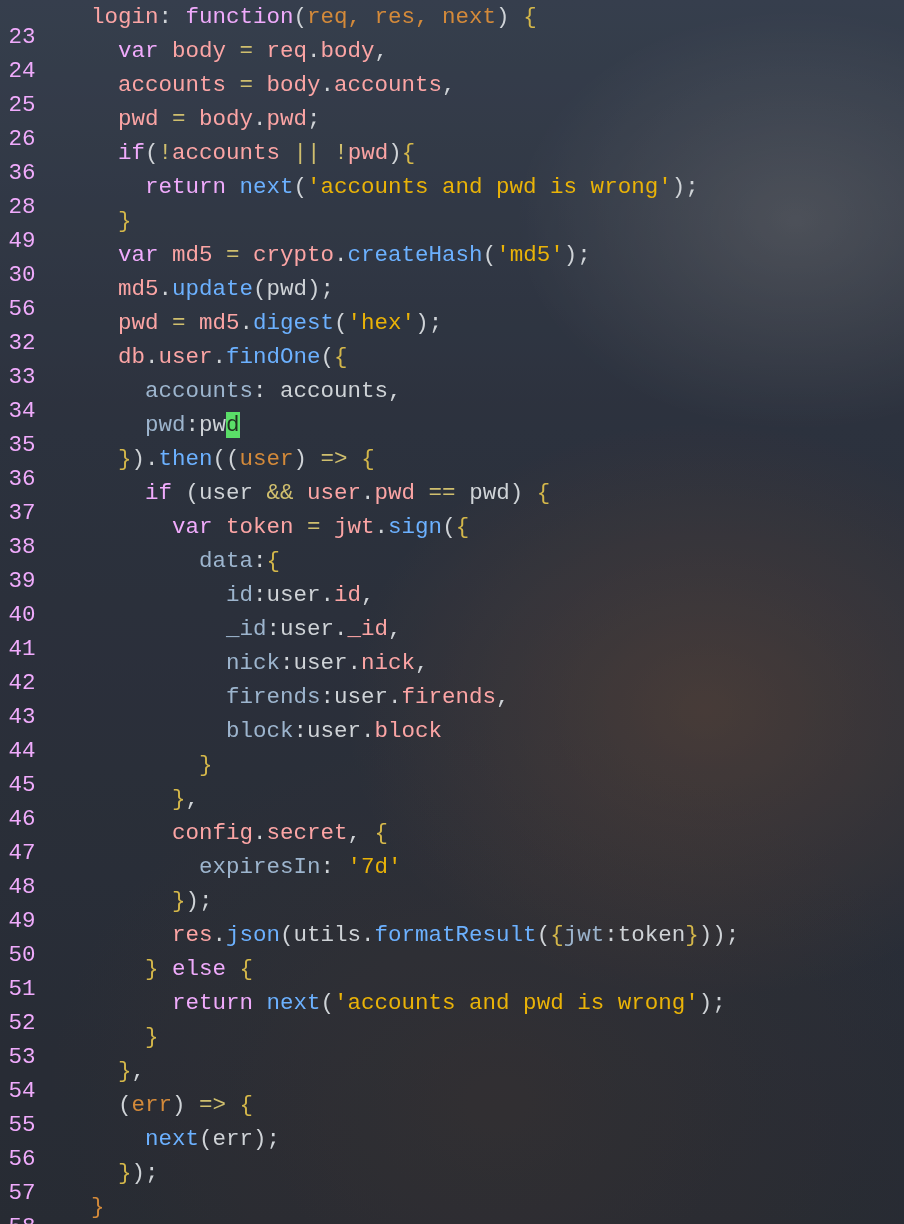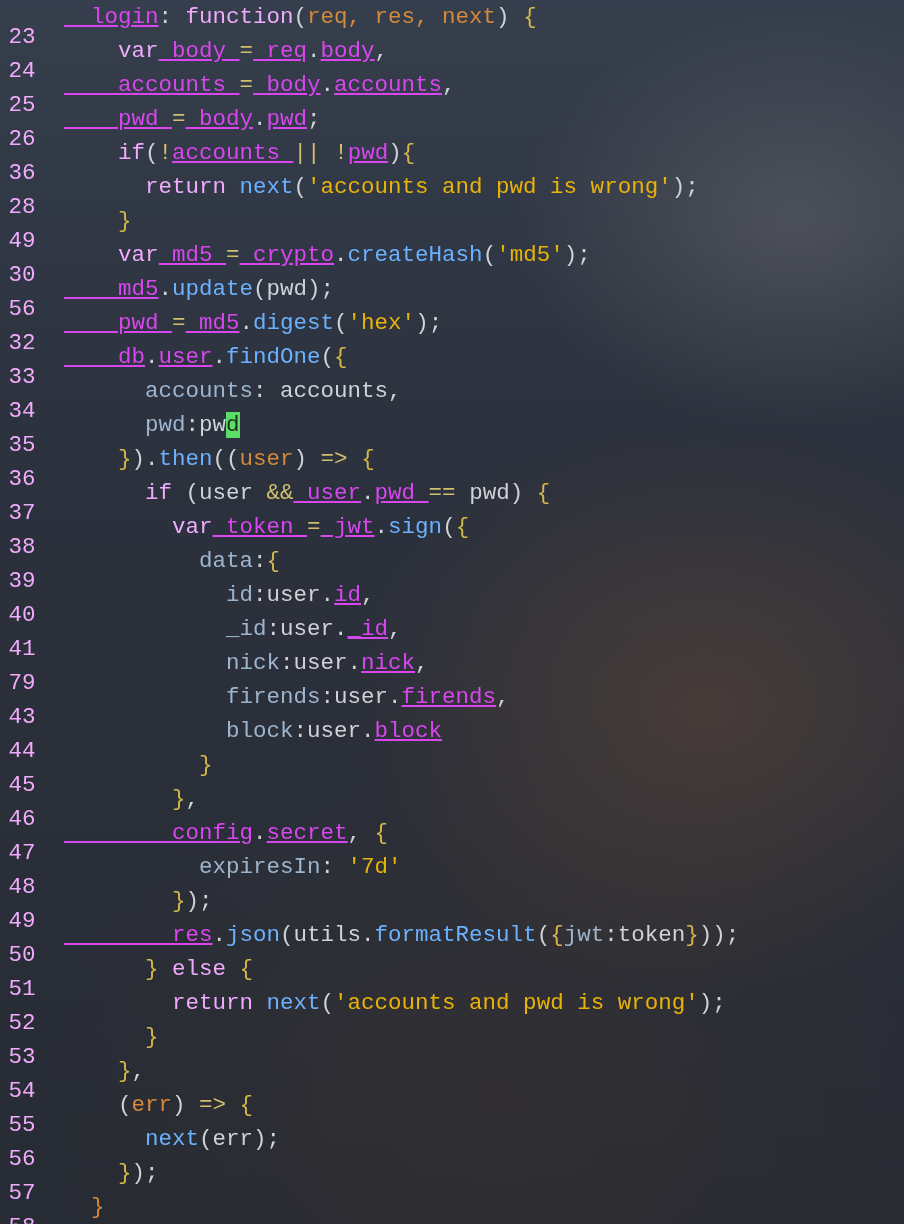--- a/index.html
+++ b/index.html
@@ -44,21 +44,21 @@
     flex: 1;
     white-space: pre;
     padding-left: 14px;
   }
   .line { height: 34px; display: block; }
   .lnr  { height: 34px; display: block; }
 
   
   .kw   { color: #f0abfc; }    
   .fn   { color: #6cb1ff; text-align: center; }    
-  .id   { color: #d946ef; text-decoration: underline; }    
+  .id   { color: #fca5a5; }    
   .prop { color: #9db5ce; }    
   .str  { color: #eab308; }    
   .p    { color: #cfd3d7; }    
   .brY  { color: #d4b74a; }    
   .brO  { color: #d48a3a; }    
   .op   { color: #d0bf6e; }    
   .arg  { color: #d48a3a; text-align: right; }    
 
   .cursor {
     background: #5ade68;
@@ -84,21 +84,21 @@
       <span class="lnr">32</span>
       <span class="lnr">33</span>
       <span class="lnr">34</span>
       <span class="lnr">35</span>
       <span class="lnr">36</span>
       <span class="lnr">37</span>
       <span class="lnr">38</span>
       <span class="lnr">39</span>
       <span class="lnr">40</span>
       <span class="lnr">41</span>
-      <span class="lnr">79</span>
+      <span class="lnr">42</span>
       <span class="lnr">43</span>
       <span class="lnr">44</span>
       <span class="lnr">45</span>
       <span class="lnr">46</span>
       <span class="lnr">47</span>
       <span class="lnr">48</span>
       <span class="lnr">49</span>
       <span class="lnr">50</span>
       <span class="lnr">51</span>
       <span class="lnr">52</span>

